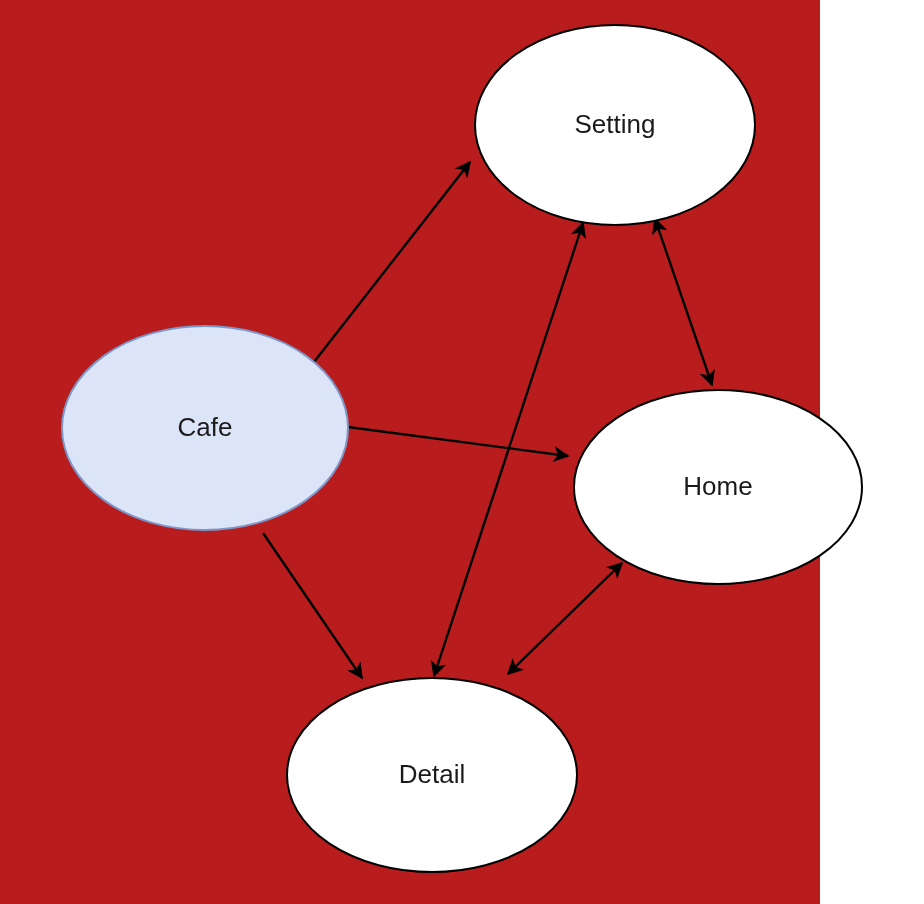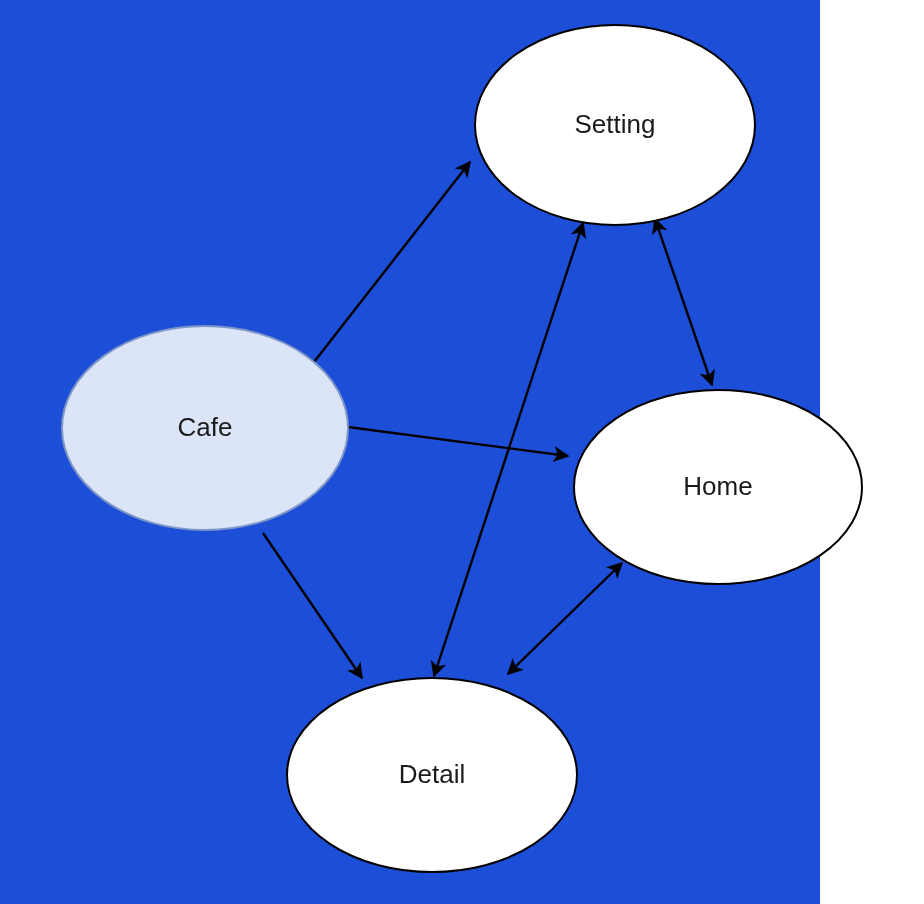--- a/index.html
+++ b/index.html
@@ -11,21 +11,21 @@
   body {
     width: 924px;
     height: 904px;
     font-family: "Liberation Sans", sans-serif;
     overflow: hidden;
   }
   #diagram-canvas {
     position: relative;
     width: 820px;
     height: 904px;
-    background: #1d4ed8;
+    background: #b91c1c;
   }
   svg#graph-svg {
     display: block;
     width: 924px;
     height: 904px;
   }
   .node-ellipse {
     stroke-width: 2;
   }
   .node-label {

